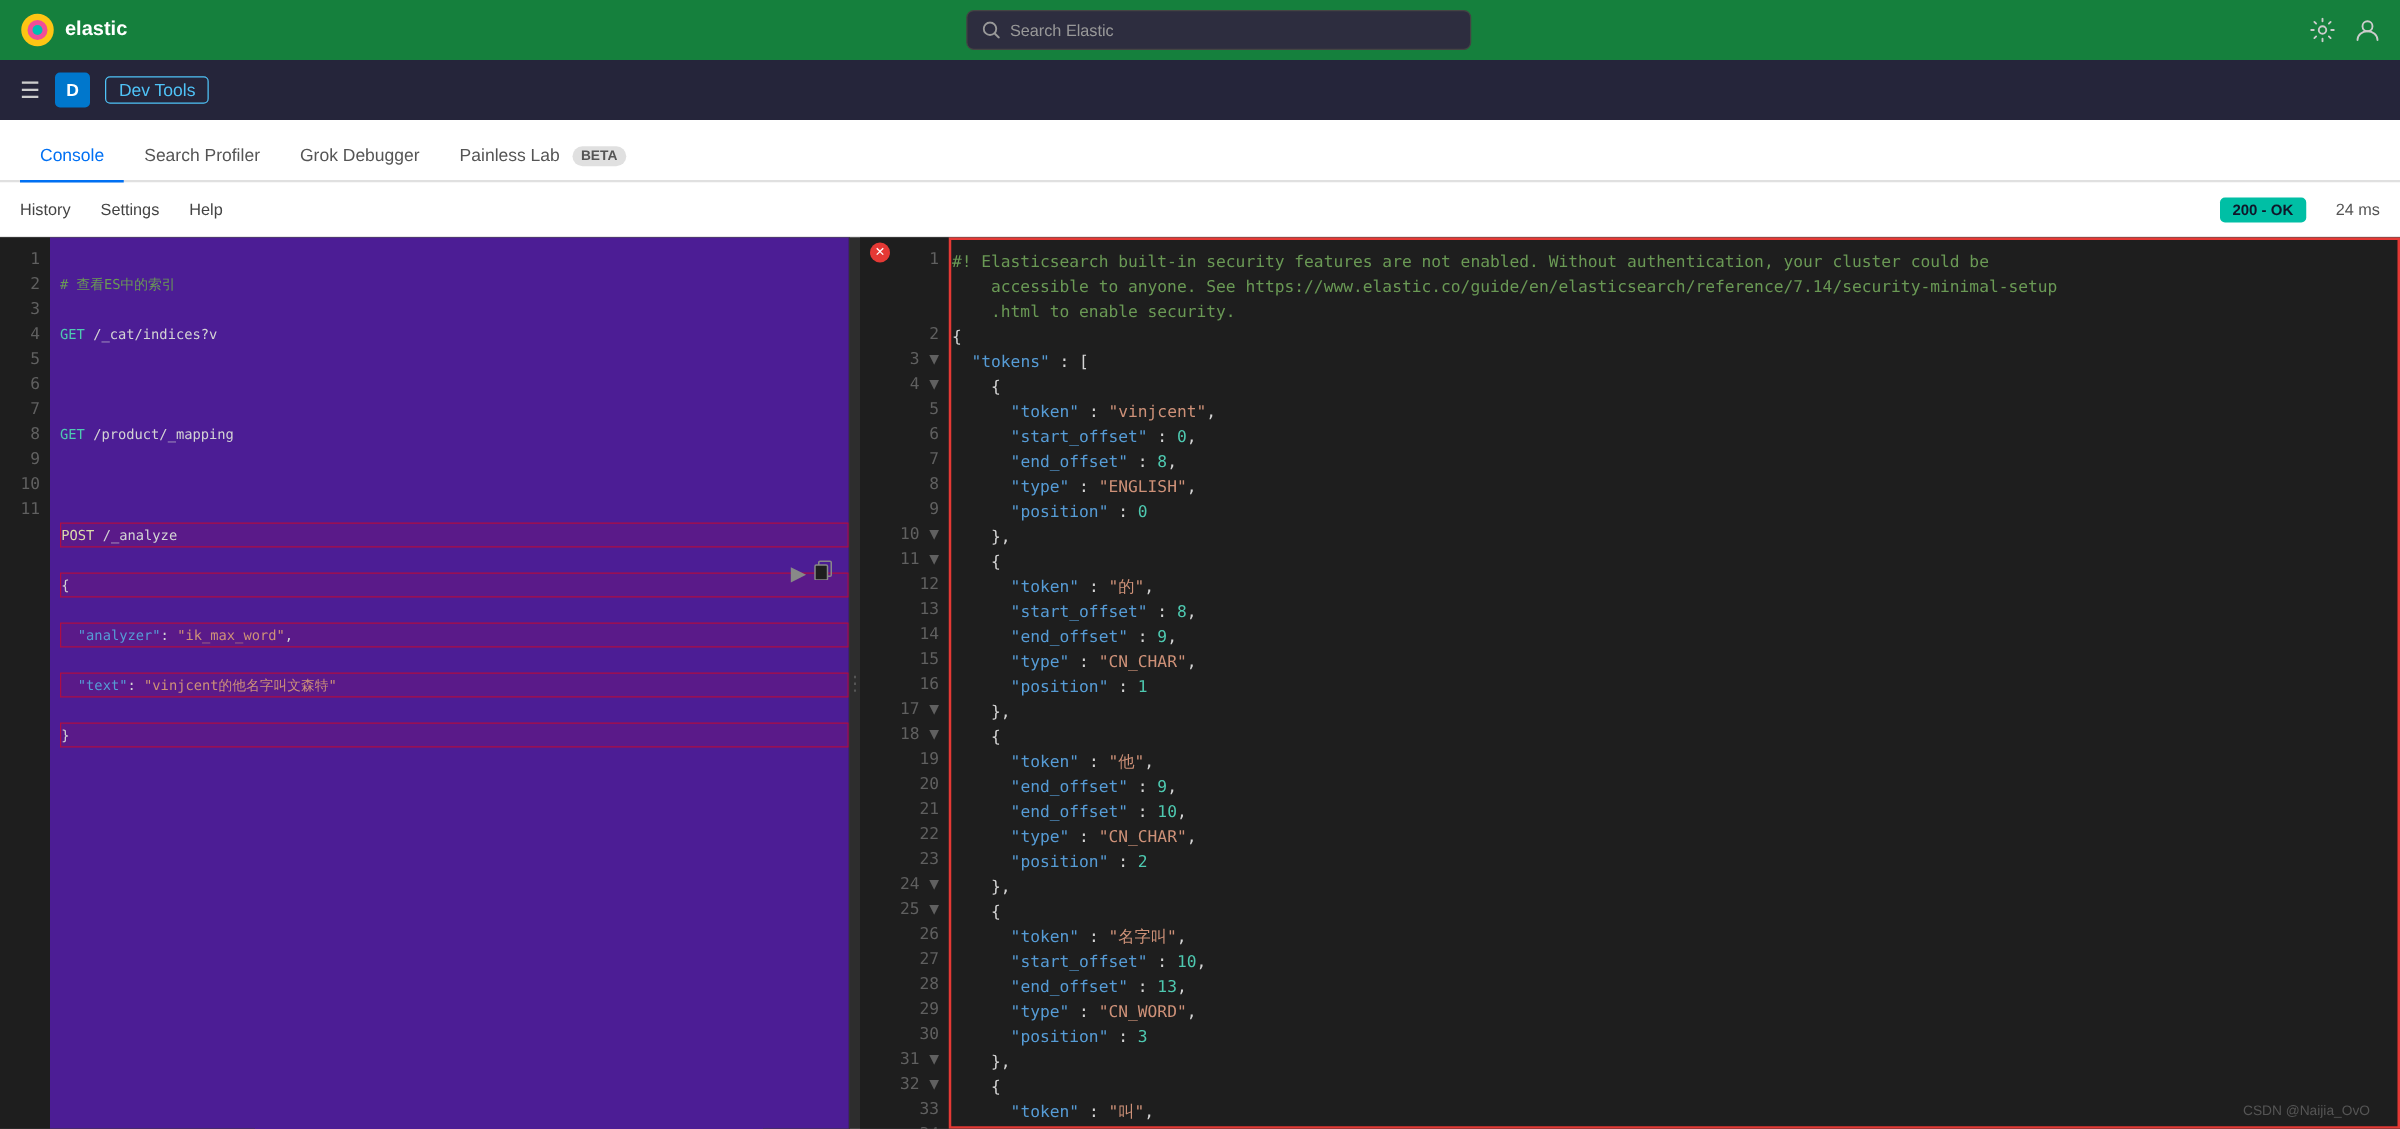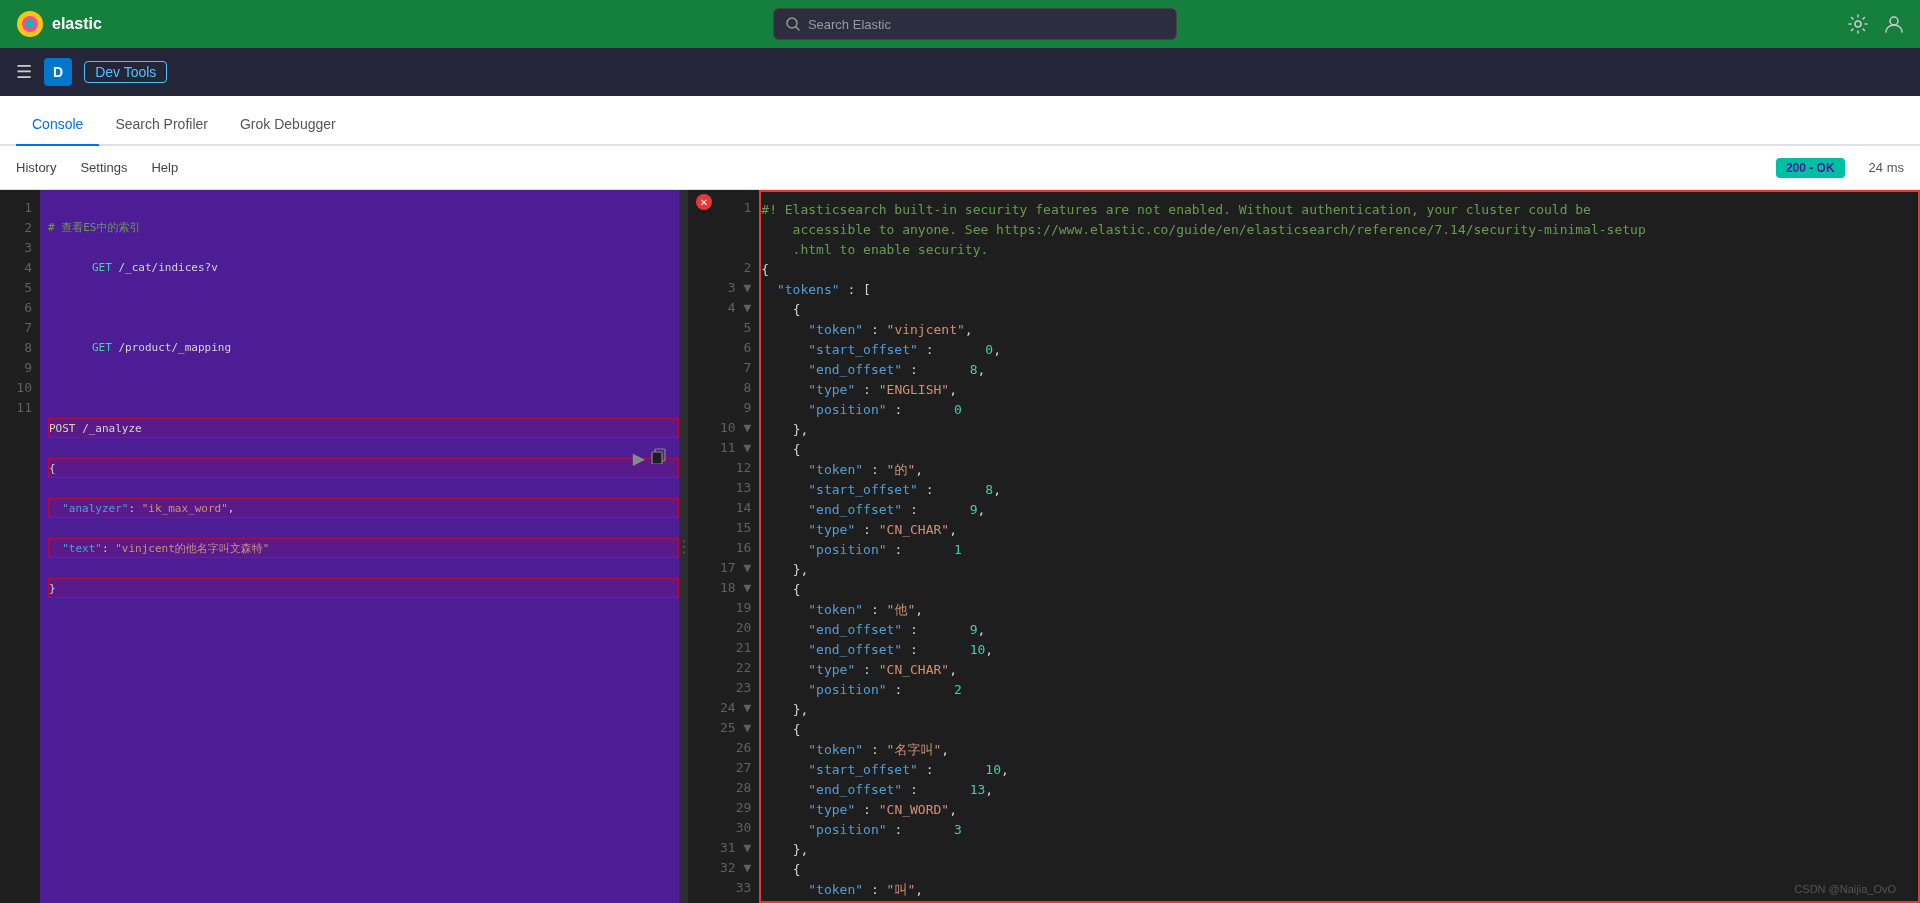--- a/index.html
+++ b/index.html
@@ -147,21 +147,21 @@
       font-size: 13px;
       color: #444;
       background: none;
       border: none;
       cursor: pointer;
       padding: 4px 0;
     }
     .status-badge {
       margin-left: auto;
       background: #00bfa5;
-      color: #4c1d95;
+      color: #0f172a;
       border-radius: 4px;
       font-size: 12px;
       font-weight: 700;
       padding: 3px 10px;
     }
     .timing {
       color: #555;
       font-size: 13px;
     }
 
@@ -206,21 +206,21 @@
       display: block;
       height: 20px;
       padding-right: 8px;
     }
     .code-line.highlighted {
       background: rgba(255, 0, 0, 0.08);
       border: 1px solid rgba(255, 0, 0, 0.5);
     }
 
     
-    .c-green { color: #4ec9b0; margin-left: 44px; }
+    .c-green { color: #4ec9b0; }
     .c-yellow { color: #dcdcaa; }
     .c-blue { color: #569cd6; }
     .c-orange { color: #ce9178; }
     .c-comment { color: #6a9955; }
     .c-white { color: #d4d4d4; }
 
     
     .output-pane {
       flex: 1;
       display: flex;
@@ -348,20 +348,24 @@
 <div class="second-nav">
   <button class="hamburger">☰</button>
   <div class="app-badge">D</div>
   <div class="dev-tools-label">Dev Tools</div>
 </div>
 
 <div class="tabs-bar">
   <div class="tab active">Console</div>
   <div class="tab">Search Profiler</div>
   <div class="tab">Grok Debugger</div>
+  <div class="tab">
+    Painless Lab
+    <span class="beta-badge">BETA</span>
+  </div>
 </div>
 
 <div class="toolbar">
   <button class="toolbar-btn">History</button>
   <button class="toolbar-btn">Settings</button>
   <button class="toolbar-btn">Help</button>
   <div class="status-badge">200 - OK</div>
   <span class="timing">24 ms</span>
 </div>
 

